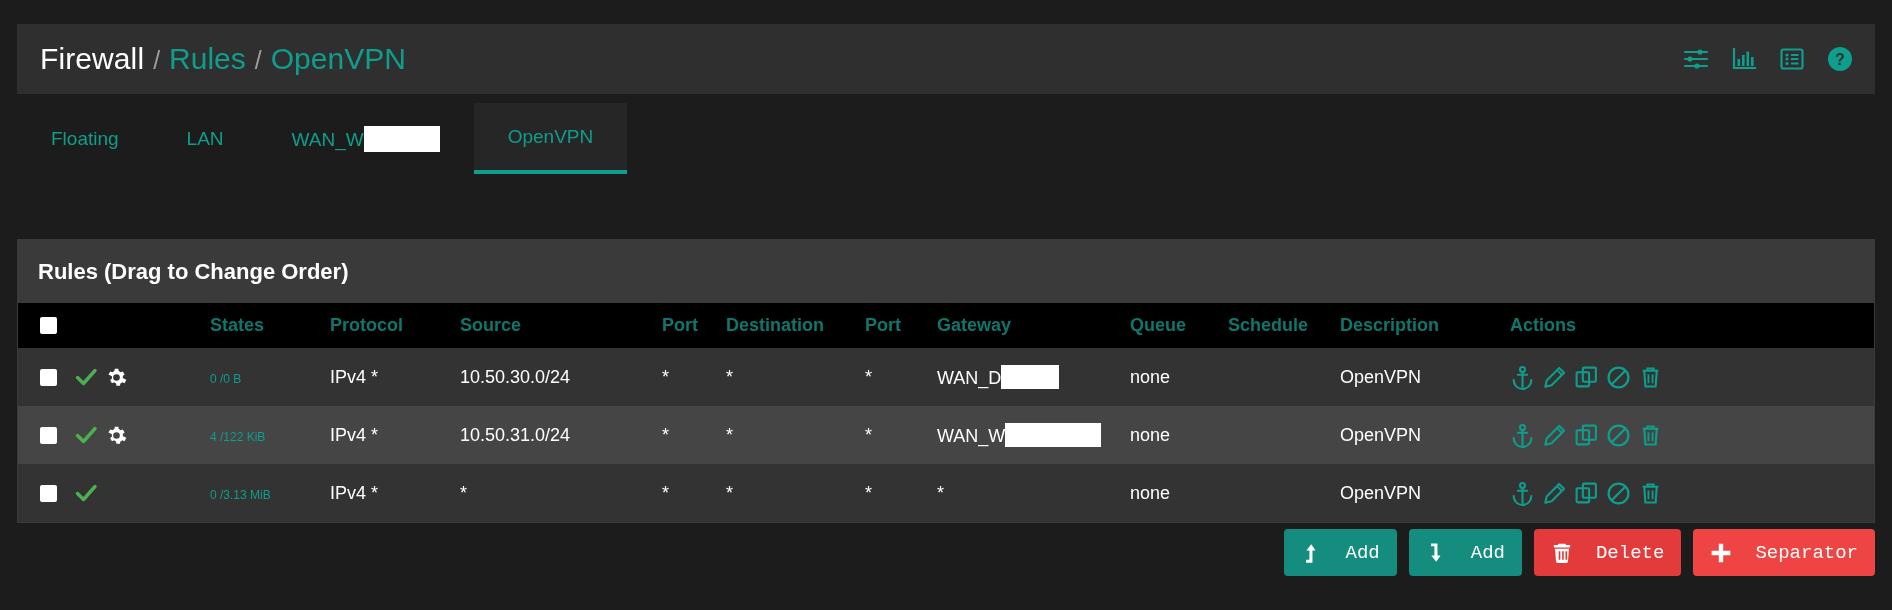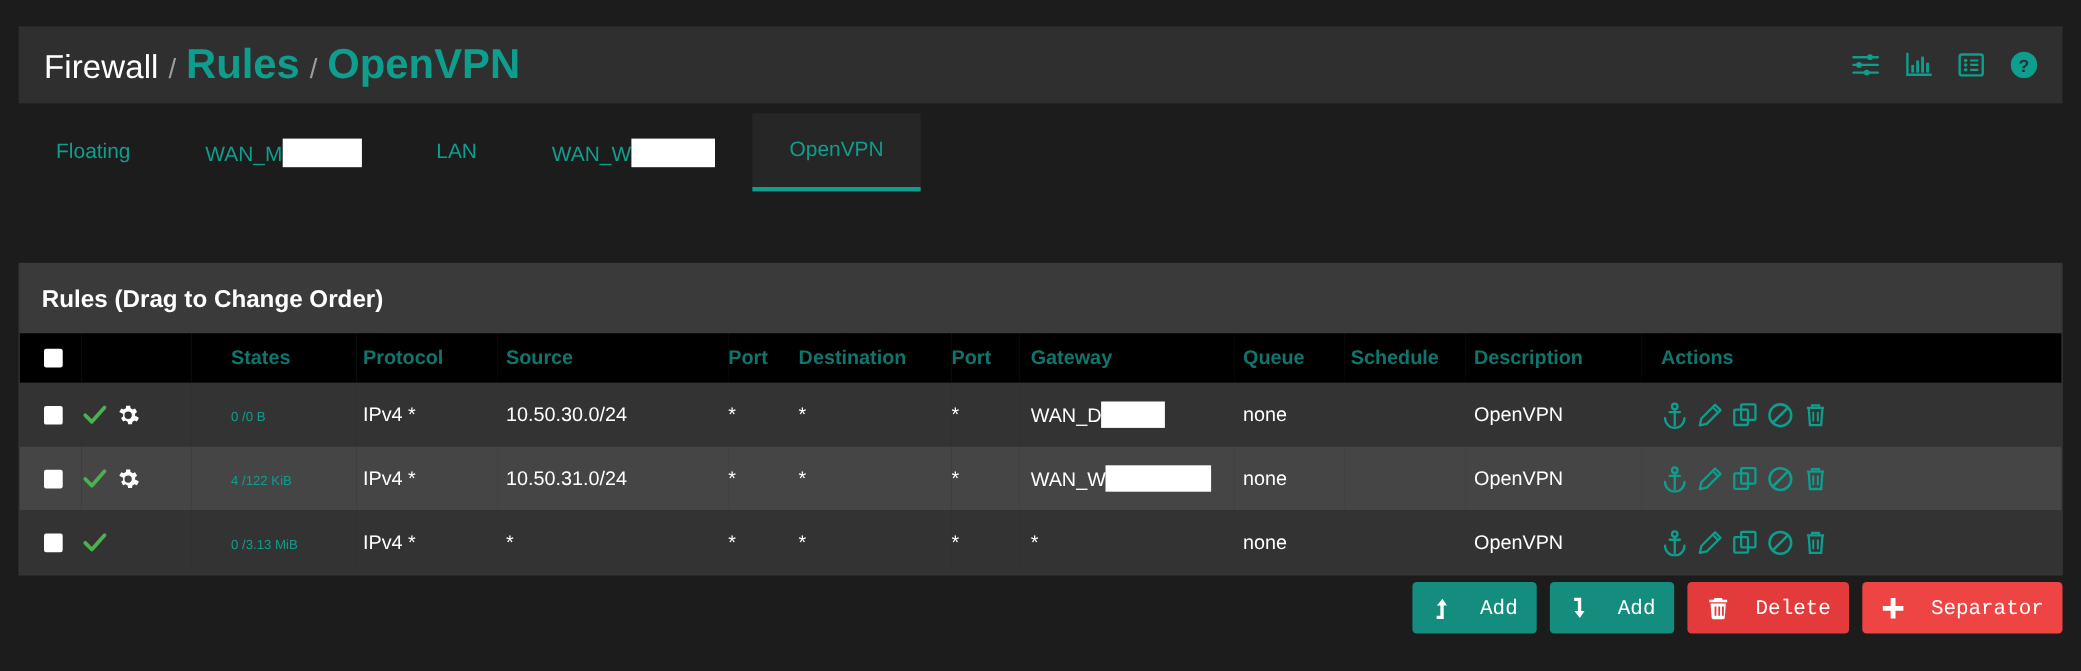--- a/index.html
+++ b/index.html
@@ -18,21 +18,21 @@
     width: 1858px; height: 70px;
     background: #2f2f2f;
     display: flex; align-items: center;
     padding: 0 22px 0 23px;
   }
   .crumbs { display:flex; align-items:baseline; flex:1; }
   .crumb-root {
     color:#ffffff; font-size:30px; font-weight:400; letter-spacing:0.1px;
   }
   .crumb-sep { color:#9d9d9d; font-size:25px; margin:0 9px; }
-  .crumb-link { color:#0e9e8d; font-size:38px; font-weight:700; }
+  .crumb-link { color:#0e9e8d; font-size:30px; font-weight:400; }
   .crumb-link.active { color:#0e9e8d; }
   .header-icons { display:flex; align-items:center; gap:22px; }
   .hicon { width:26px; height:26px; color:#0e9e8d; display:block; }
   .hicon svg { display:block; }
 
   
   .tabs {
     position:absolute; left:17px; top:103px; width:1858px; height:71px;
     display:flex; align-items:stretch;
   }
@@ -191,23 +191,20 @@
           <circle cx="13" cy="13" r="12" fill="currentColor"></circle>
           <text x="13" y="19" font-size="16" font-weight="bold" text-anchor="middle" fill="#2f2f2f" font-family="Liberation Sans, sans-serif">?</text>
         </svg>
       </span>
     </div>
   </div>
 
   <div class="tabs">
     <div class="tab">
       <span class="lbl"><span>Floating</span></span>
-    </div>
-    <div class="tab">
-      <span class="lbl"><span>WAN_M</span><span class="redact" style="width:72px"></span></span>
     </div>
     <div class="tab">
       <span class="lbl"><span>LAN</span></span>
     </div>
     <div class="tab">
       <span class="lbl"><span>WAN_W</span><span class="redact" style="width:76px"></span></span>
     </div>
     <div class="tab active">
       <span class="lbl"><span>OpenVPN</span></span>
     </div>

